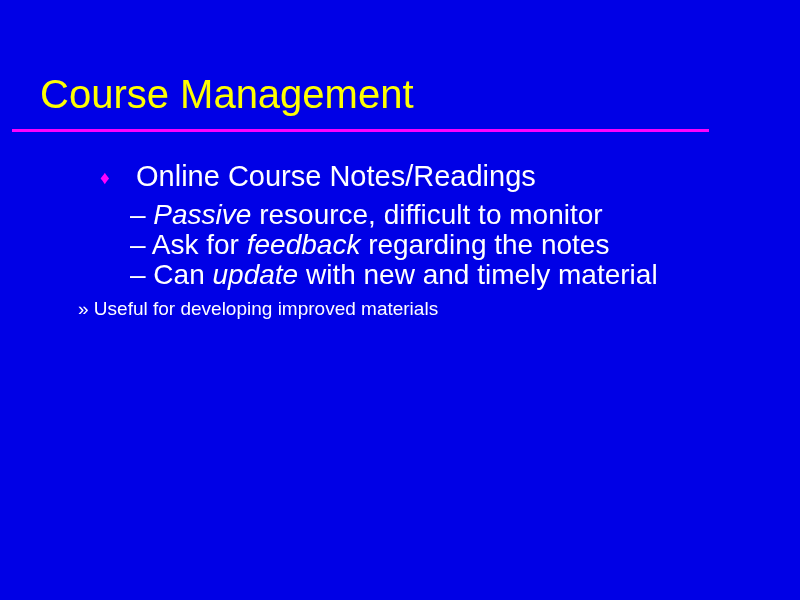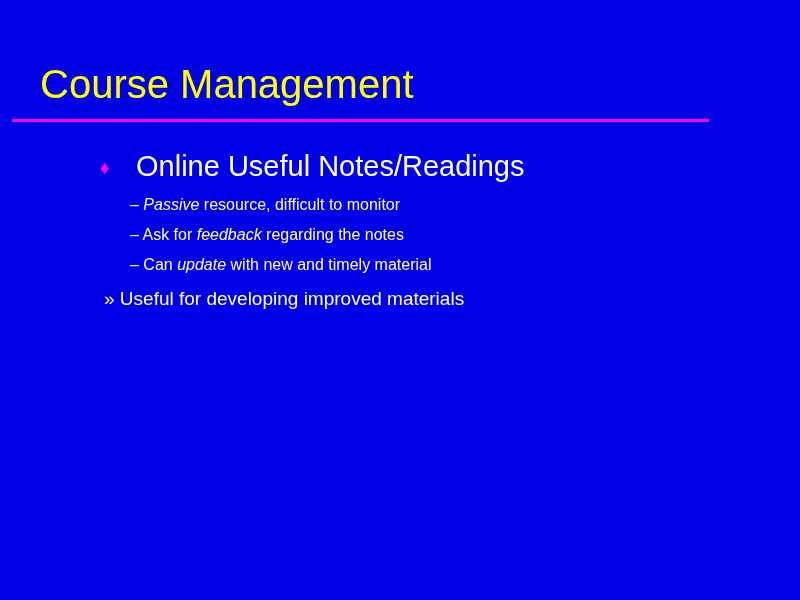--- a/index.html
+++ b/index.html
@@ -11,20 +11,21 @@
     height: 600px;
     background: #0000e6;
     font-family: "Liberation Sans", sans-serif;
     overflow: hidden;
   }
   .slide {
     position: relative;
     width: 800px;
     height: 487px;
     box-sizing: border-box;
+    margin-top: 10px;
   }
   .slide-title {
     position: absolute;
     left: 40px;
     top: 62px;
     font-size: 40px;
     color: #ffff00;
     font-weight: normal;
     letter-spacing: 0px;
     white-space: nowrap;
@@ -58,28 +59,28 @@
     color: #ff00ff;
     font-size: 19px;
     line-height: 29px;
   }
   .lvl2 {
     position: relative;
     margin: 0 0 1px 0;
     padding-left: 160px;
     padding-right: 60px;
     color: #ffffff;
-    font-size: 16px;
+    font-size: 28px;
     line-height: 29px;
     text-indent: -30px;
   }
   .lvl3 {
     position: relative;
     margin: 8px 0 0 0;
-    padding-left: 120px;
+    padding-left: 94px;
     color: #ffffff;
     font-size: 19px;
     line-height: 24px;
     text-indent: -16px;
   }
   .lvl2 .dash, .lvl3 .angle {
     color: #ffffff;
   }
   em {
     font-style: italic;
@@ -90,21 +91,21 @@
 
 <div class="slide">
 
   <div class="slide-title">Course Management</div>
   <div class="title-rule"></div>
 
   <div class="body-content">
 
     <div class="lvl1">
       <span class="bullet">♦ </span>
-      <span>Online Useful Notes/Readings</span>
+      <span>Online Course Notes/Readings</span>
     </div>
 
     <div class="lvl2">
       <span class="dash">– </span>
       <span></span><em>Passive</em><span> resource, difficult to monitor</span>
     </div>
 
 
     <div class="lvl2">
       <span class="dash">– </span>

